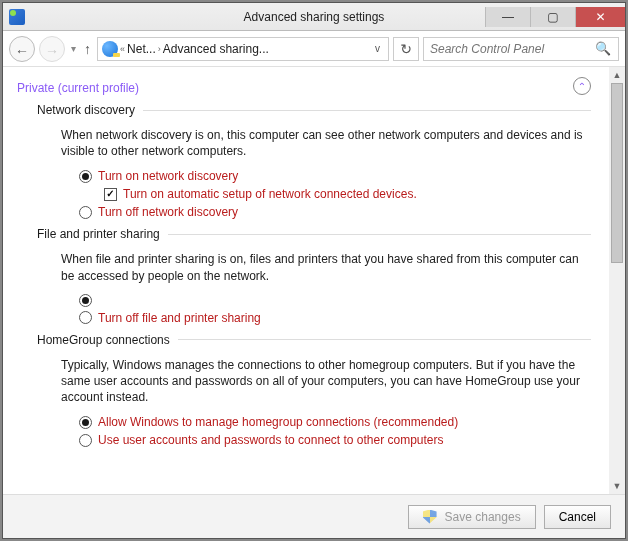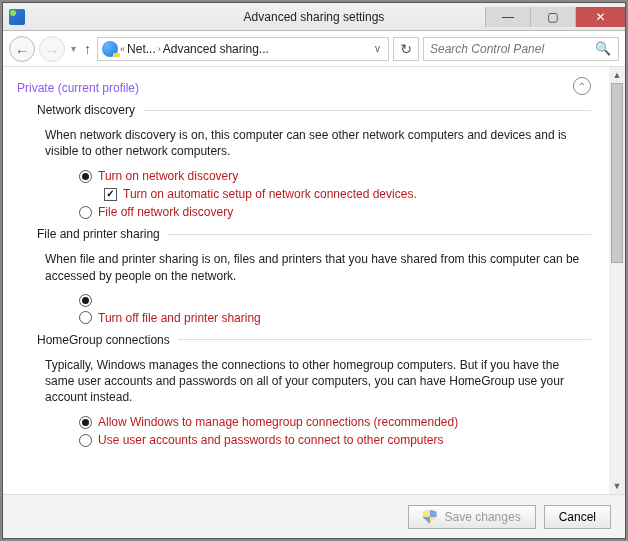--- a/index.html
+++ b/index.html
@@ -30,21 +30,21 @@
 .vscroll { width: 16px; background: #f0f0f0; display:flex; flex-direction:column; }
 .vscroll .arrow { height:16px; display:flex; align-items:center; justify-content:center; font-size:9px; color:#666; }
 .vscroll .track { flex:1; position:relative; }
 .vscroll .thumb { position:absolute; top:0; left:2px; right:2px; height:180px; background:#c8c8c8; border:1px solid #aaa; }
 .section-head { display:flex; align-items:flex-end; font-size:12px; color:#8b5cf6; margin-bottom:4px; }
 .collapse { margin-left:auto; width:18px; height:18px; border:1px solid #888; border-radius:50%; display:flex; align-items:center; justify-content:center; font-size:10px; }
 .sub { margin-left: 20px; margin-top:6px; }
 .sub-title { font-size:12px; color:#1a1a1a; }
 .hr { flex:1; border:none; border-top:1px solid #ddd; margin-left:8px; }
 .sub-row { display:flex; align-items:center; margin-top:8px; }
-.desc { font-size:12px; color:#222; margin: 10px 8px 10px 8px; line-height:1.35; }
+.desc { font-size:12px; color:#222; margin: 10px 8px 10px 24px; line-height:1.35; }
 .opts { margin-left: 42px; }
 .opt { display:flex; align-items:center; gap:6px; font-size:12px; color:#b91c1c; margin-bottom:4px; }
 .radio { width:13px; height:13px; border:1px solid #555; border-radius:50%; display:inline-flex; align-items:center; justify-content:center; background:#fff; }
 .radio.sel::after { content:""; width:7px; height:7px; border-radius:50%; background:#1a1a1a; }
 .chk { width:13px; height:13px; border:1px solid #555; background:#fff; display:inline-flex; align-items:center; justify-content:center; font-size:10px; }
 .chk.sel::after { content:"✓"; color:#000; font-weight:bold; line-height:1; }
 .indent { margin-left:25px; }
 .footer { height:44px; border-top:1px solid #ddd; background:#f3f3f3; display:flex; align-items:center; justify-content:flex-end; padding:0 14px; gap:8px; }
 .btn { height:24px; padding:0 14px; border:1px solid #adadad; background:linear-gradient(#fefefe,#e8e8e8); font-size:12px; display:flex; align-items:center; gap:5px; }
 .btn.disabled { color:#9a9a9a;gap:8px; }
@@ -106,21 +106,21 @@
           <label class="opt">
             <span class="radio sel"></span>
             <span>Turn on network discovery</span>
           </label>
           <label class="opt indent">
             <span class="chk sel"></span>
             <span>Turn on automatic setup of network connected devices.</span>
           </label>
           <label class="opt">
             <span class="radio"></span>
-            <span>File off network discovery</span>
+            <span>Turn off network discovery</span>
           </label>
         </div>
       </div>
 
       <div class="sub">
         <div class="sub-row">
           <span class="sub-title">File and printer sharing</span>
           <hr class="hr">
         </div>
         <div class="desc">When file and printer sharing is on, files and printers that you have shared from this computer can be accessed by people on the network.</div>

